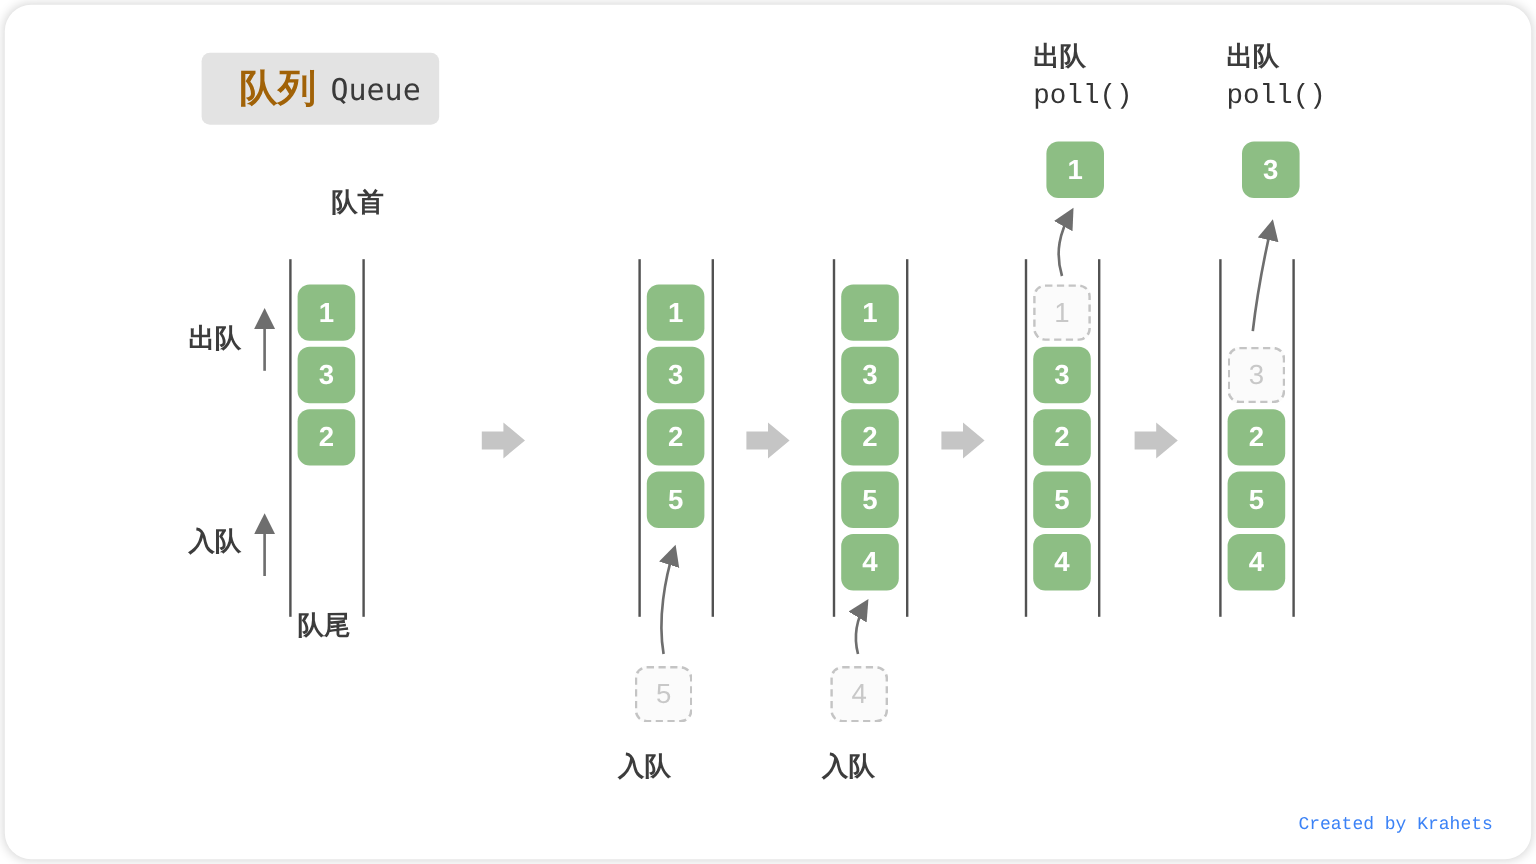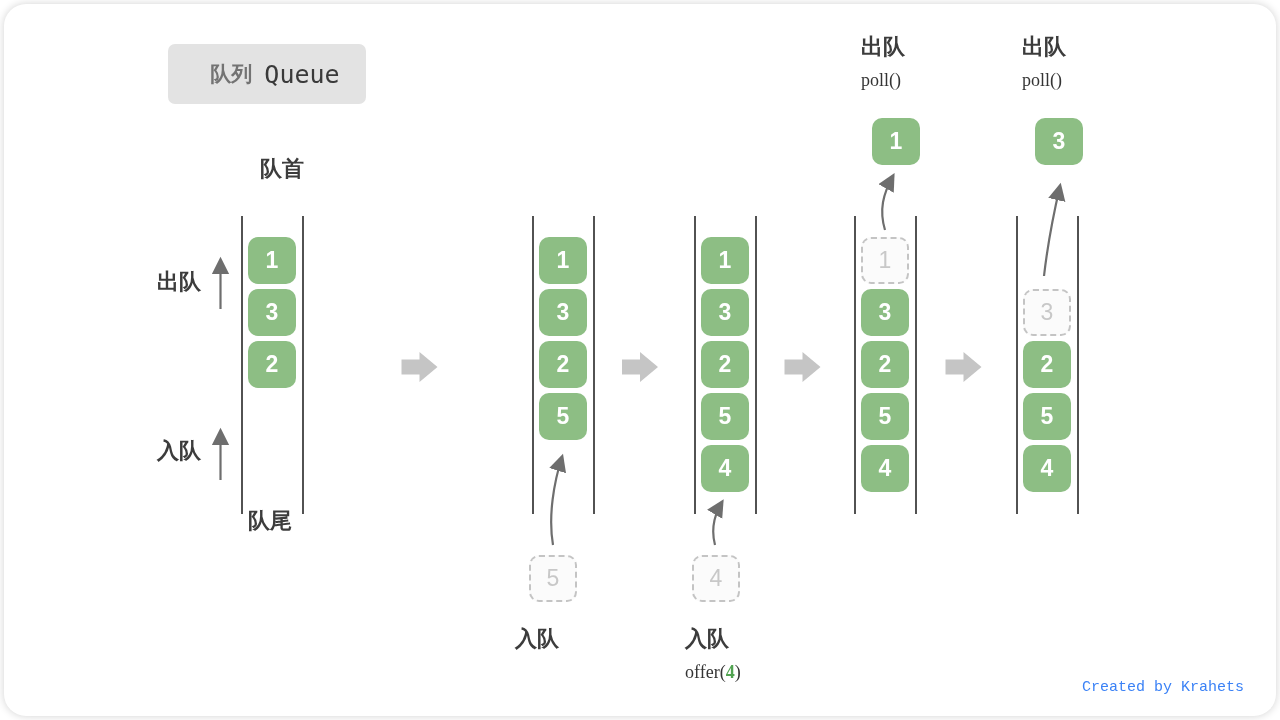--- a/index.html
+++ b/index.html
@@ -7,56 +7,56 @@
     --ink:#3C3C3C; --block-arrow:#C5C5C5; --line:#6E6E6E;
     --wall:#525252; --ghost-border:#C4C4C4; --ghost-bg:#FBFBFB; --ghost-ink:#C8C8C8;
   }
   html,body{margin:0;padding:0;background:#fff;}
   body{width:1280px;height:720px;position:relative;font-family:"Liberation Sans",sans-serif;color:var(--ink);}
   .card{position:absolute;left:4px;top:4px;right:4px;bottom:4px;background:#fff;border-radius:22px;
         box-shadow:0 0 9px rgba(0,0,0,.18);overflow:hidden;}
   .abs{position:absolute;}
   .badge{left:164px;top:40px;width:198px;height:60px;background:var(--badge-bg);border-radius:7px;
          display:flex;align-items:center;justify-content:center;gap:12px;}
-  .badge .zh{font-size:21px;font-weight:bold;color:#737373;margin-left:16px;}
+  .badge .zh{font-size:32px;font-weight:bold;color:#a16207;margin-left:16px;}
   .badge .en{font-family:"DejaVu Sans Mono",monospace;font-size:25px;color:#3a3a3a;}
   .side-label{font-size:22px;font-weight:bold;color:var(--ink);width:100px;text-align:center;}
   .small-label{font-size:22px;font-weight:bold;color:var(--ink);width:60px;text-align:center;}
   .queue{top:212px;width:63px;height:298px;}
   .wall{position:absolute;top:0;width:1.6px;height:100%;background:var(--wall);}
   .wall.left{left:0;} .wall.right{right:0;}
   .slot-area{position:absolute;left:0;top:0;width:100%;height:100%;}
   .qbox{position:absolute;left:7px;width:48px;height:47px;border-radius:10px;background:var(--green);
         color:#fff;font-size:23px;font-weight:bold;display:flex;align-items:center;justify-content:center;
         box-sizing:border-box;}
   .qbox.ghost{background:var(--ghost-bg);border:2px dashed var(--ghost-border);color:var(--ghost-ink);font-weight:normal;}
   .loose{width:48px;height:47px;border-radius:10px;display:flex;align-items:center;justify-content:center;
          font-size:23px;box-sizing:border-box;}
   .loose.green{background:var(--green);color:#fff;font-weight:bold;}
   .loose.dashed{background:var(--ghost-bg);border:2px dashed var(--ghost-border);color:var(--ghost-ink);}
   .action{width:150px;}
   .action .zh{font-size:22px;font-weight:bold;line-height:30px;}
-  .action .code{font-family:Liberation Serif, serif;font-size:18px;line-height:36px;color:#343434;}
+  .action .code{font-family:Liberation Mono, monospace;font-size:23px;line-height:36px;color:#343434;}
   .action .code .arg{color:var(--code-green);font-weight:bold;}
   .watermark{left:1078px;top:675px;font-family:Liberation Mono, monospace;font-size:15px;color:#3b82f6;}
   svg.overlay{position:absolute;left:0;top:0;pointer-events:none;}
   .flow-arrow{fill:var(--block-arrow);}
   .thin-arrow{stroke:var(--line);stroke-width:2.2;fill:none;}
 </style>
 </head>
 <body>
 
 <div class="card">
 
   <div class="abs badge">
     <span class="zh">队列</span>
     <span class="en">Queue</span>
   </div>
 
-  <div class="abs side-label" style="left:228px;top:150px;">队首</div>
+  <div class="abs side-label" style="left:216px;top:150px;text-align:right;">队首</div>
   <div class="abs side-label" style="left:216px;top:502px;">队尾</div>
 
   <div class="abs small-label" style="left:145px;top:263px;">出队</div>
   <div class="abs small-label" style="left:145px;top:432px;">入队</div>
 
   <div class="abs queue" style="left:237px;">
     <div class="wall left"></div>
     <div class="wall right"></div>
     <div class="slot-area">
         <div class="qbox" style="top: 21px;">1</div>
@@ -120,21 +120,20 @@
   <div class="abs action" style="left:1018px;top:28px;">
     <div class="zh">出队</div>
     <div class="code">poll()</div>
   </div>
 
   <div class="abs action" style="left:511px;top:620px;">
     <div class="zh">入队</div>
   </div>
   <div class="abs action" style="left:681px;top:620px;">
     <div class="zh">入队</div>
-    <div class="code"><span>offer(</span><span class="arg">4</span><span>)</span></div>
   </div>
 
   <svg class="overlay" width="1280" height="720" viewBox="0 0 1280 720">
     <defs>
       <marker id="ah" markerWidth="9" markerHeight="9" refX="6.5" refY="4" orient="auto">
         <path d="M0,0 L8,4 L0,8 z" fill="#6E6E6E"></path>
       </marker>
     </defs>
 
     <path class="thin-arrow" d="M216.5,305 L216.5,256" marker-end="url(#ah)"></path>

